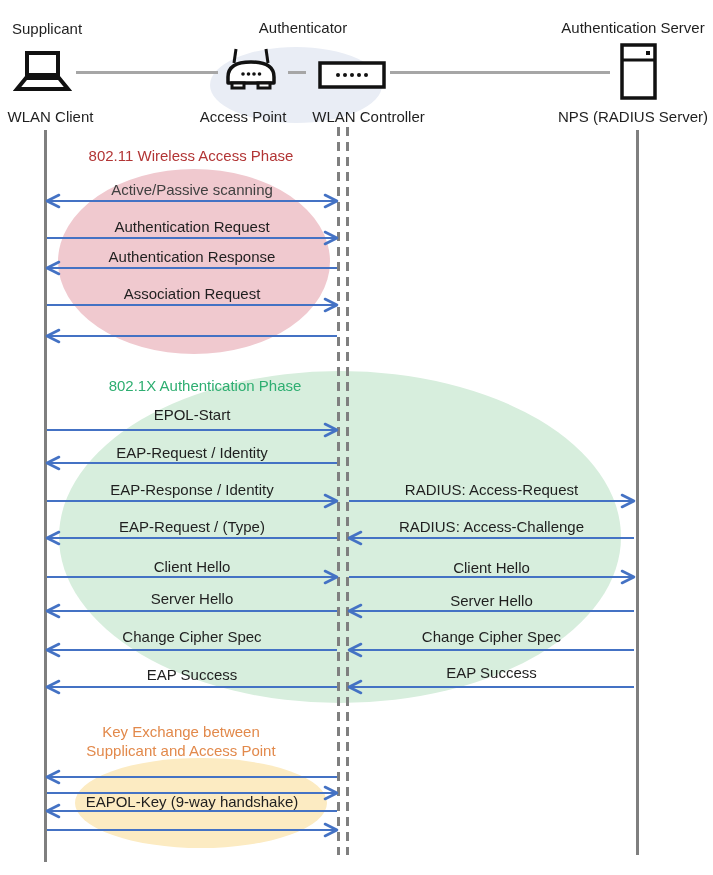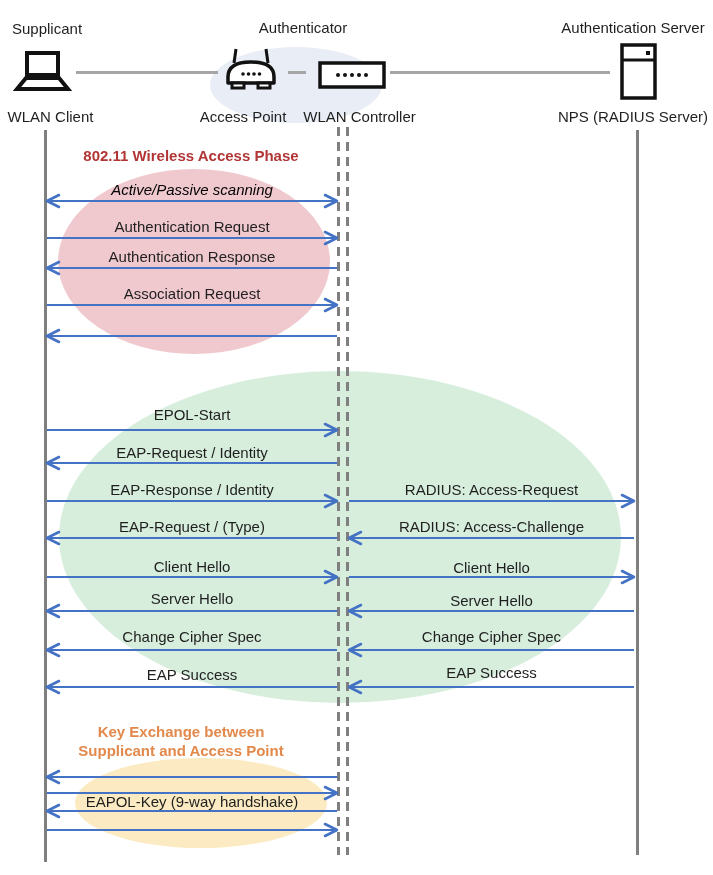--- a/index.html
+++ b/index.html
@@ -9,21 +9,21 @@
   }
   .ellipse{position:absolute;border-radius:50%;z-index:1;}
   .lifeline{position:absolute;width:3px;background:#7f7f7f;z-index:2;}
   .lifeline-dashed{
     position:absolute;width:3px;z-index:2;
     background:repeating-linear-gradient(180deg,#7f7f7f 0 9px,transparent 9px 15px);
   }
   .connector{position:absolute;height:3px;background:#a6a6a6;z-index:1;}
   .role-label{position:absolute;font-size:15px;z-index:4;white-space:nowrap;}
   .device-label{position:absolute;font-size:15px;z-index:4;text-align:center;white-space:nowrap;}
-  .phase-title{position:absolute;font-size:15px;text-align:center;z-index:4;line-height:19px;white-space:pre-line;font-weight:bold;}
+  .phase-title{position:absolute;font-size:15px;text-align:center;z-index:4;line-height:19px;white-space:pre-line;}
   .msg-label{position:absolute;font-size:15px;text-align:center;z-index:4;color:#1f1f1f;white-space:nowrap;}
   .msg-arrow{position:absolute;z-index:3;}
   .icon{position:absolute;z-index:3;}
   #messages-layer,#titles-layer{position:absolute;inset:0;z-index:3;}
 </style>
 </head>
 <body>
 
 <div id="stage">
 
@@ -68,36 +68,37 @@
   </svg>
 
   <svg class="icon" style="left:620px;top:43px;" width="38" height="58" viewBox="0 0 38 58">
     <rect x="2" y="2" width="33" height="53" fill="#fff" stroke="#111" stroke-width="3.5"></rect>
     <line x1="2" y1="17" x2="35" y2="17" stroke="#111" stroke-width="3"></line>
     <rect x="26" y="8" width="4" height="4" fill="#111"></rect>
   </svg>
 
   <div class="device-label" style="left:0px;top:108px;width:101px;">WLAN Client</div>
   <div class="device-label" style="left:193px;top:108px;width:100px;">Access Point</div>
-  <div class="device-label" style="left:302px;top:108px;width:115px;">WLAN Controller</div>
+  <div class="device-label" style="left:311px;top:108px;width:115px;">WLAN Controller</div>
   <div class="device-label" style="left:558px;top:108px;width:150px;">NPS (RADIUS Server)</div>
 
   <div class="lifeline" style="left:43.5px;top:130px;height:732px;"></div>
   <div class="lifeline-dashed" style="left:336.5px;top:127px;height:728px;"></div>
   <div class="lifeline-dashed" style="left:345.5px;top:127px;height:728px;"></div>
   <div class="lifeline" style="left:635.5px;top:130px;height:725px;"></div>
 
   <div id="titles-layer">
       <div class="phase-title" style="left: 41px; width: 300px; top: 145.5px; color: rgb(178, 53, 53);">802.11 Wireless Access Phase</div>
+      <div class="phase-title" style="left: 55px; width: 300px; top: 375.5px; color: rgb(46, 174, 113);">802.1X Authentication Phase</div>
       <div class="phase-title" style="left: 31px; width: 300px; top: 722px; color: rgb(226, 137, 75);">Key Exchange between
 Supplicant and Access Point</div>
     </div>
 
   <div id="messages-layer">
-      <div class="msg-label" style="left: 45px; width: 294px; top: 181px; color: #000000; font-style: italic;">Active/Passive scanning</div>
+      <div class="msg-label" style="left: 45px; width: 294px; top: 181px; color: #404040;">Active/Passive scanning</div>
       <svg class="msg-arrow" width="294" height="16" style="left: 45px; top: 193px;">
         <line x1="4" y1="8" x2="290" y2="8" stroke="#4472c4" stroke-width="2.2"></line>
         <polyline points="280,2 292,8 280,14" fill="none" stroke="#4472c4" stroke-width="2.6" stroke-linecap="round" stroke-linejoin="round"></polyline>
         <polyline points="14,2 2,8 14,14" fill="none" stroke="#4472c4" stroke-width="2.6" stroke-linecap="round" stroke-linejoin="round"></polyline>
       </svg>
       <div class="msg-label" style="left: 45px; width: 294px; top: 218px; color: rgb(31, 31, 31);">Authentication Request</div>
       <svg class="msg-arrow" width="294" height="16" style="left: 45px; top: 230px;">
         <line x1="2" y1="8" x2="290" y2="8" stroke="#4472c4" stroke-width="2.2"></line>
         <polyline points="280,2 292,8 280,14" fill="none" stroke="#4472c4" stroke-width="2.6" stroke-linecap="round" stroke-linejoin="round"></polyline>
       </svg>

